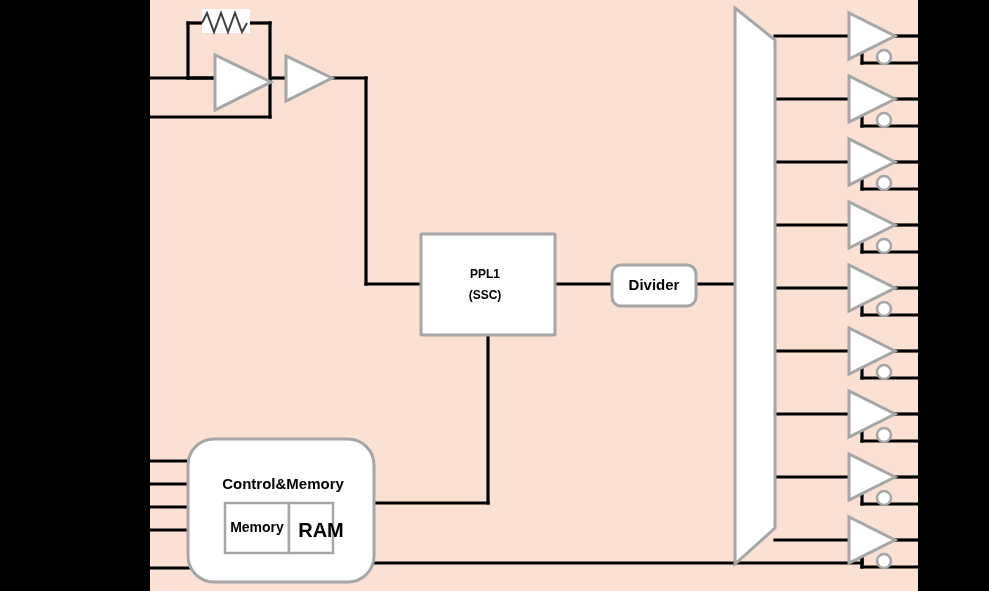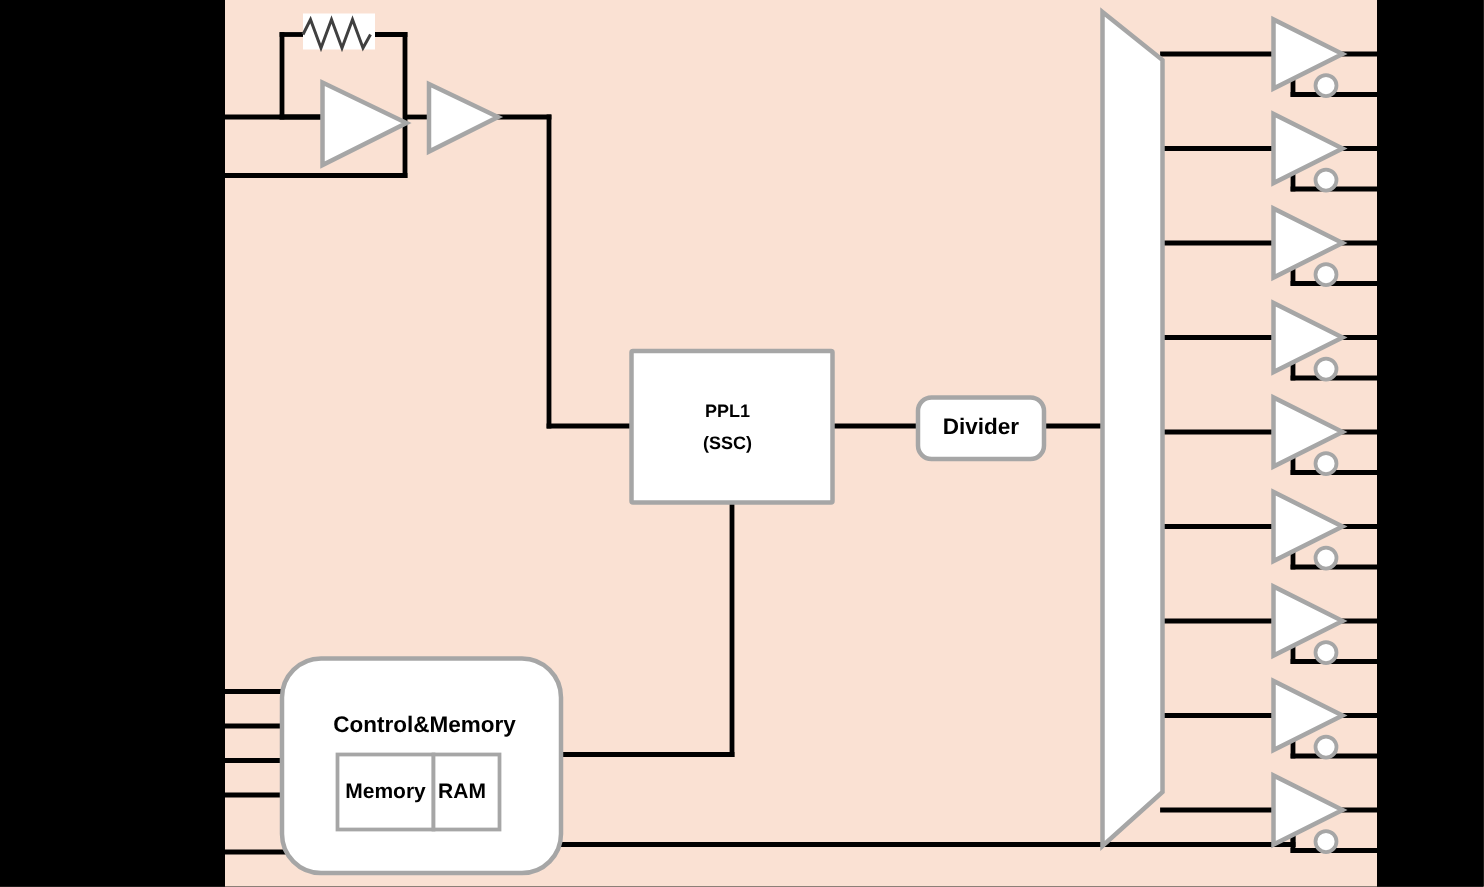--- a/index.html
+++ b/index.html
@@ -180,16 +180,16 @@
       <span>PPL1</span><br>
       <span>(SSC)</span>
     </div>
 
     <div class="lbl" style="left:462px;top:276px;width:84px;font-size:15px;">Divider</div>
 
     <div class="lbl" style="left:38px;top:475px;width:190px;font-size:15px;">Control&amp;Memory</div>
 
     <div class="lbl" style="left:75px;top:519px;width:64px;font-size:14px;">Memory</div>
 
-    <div class="lbl" style="left:126px;top:519px;width:64px;font-size:14px;">RAM</div>
+    <div class="lbl" style="left:139px;top:519px;width:64px;font-size:20px;">RAM</div>
 
   </div>
 </div>
 
 </body></html>

